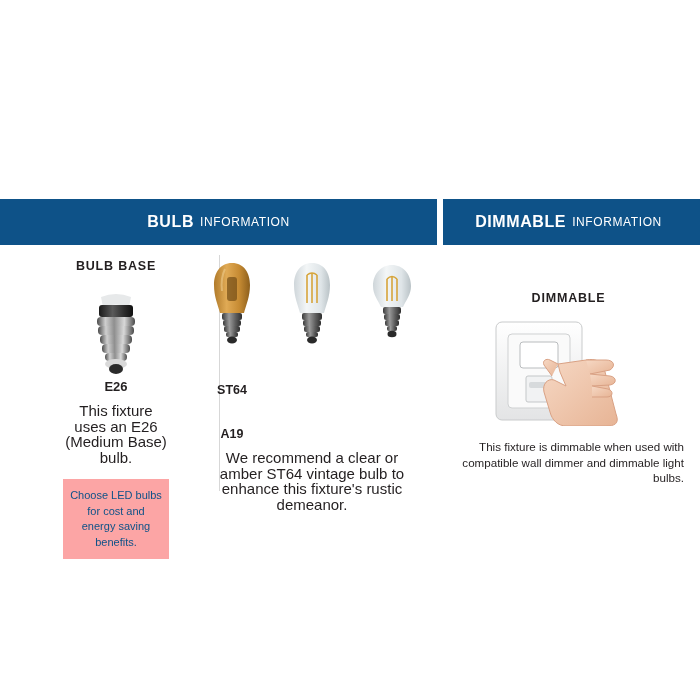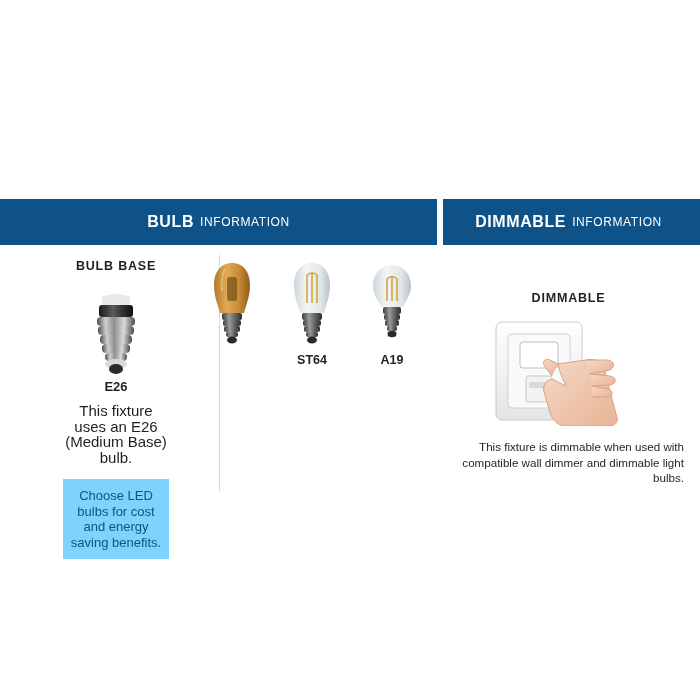--- a/index.html
+++ b/index.html
@@ -109,42 +109,43 @@
 
   .caption-label {
     font-size: 13px;
     font-weight: bold;
     margin-top: 4px;
   }
 
   .shape-labels {
     display: flex;
     justify-content: flex-end;
-    gap: 18px;
+    gap: 30px;
     margin-top: 2px;
+    flex-direction: column;
   }
   .shape-label {
     width: 62px;
     font-size: 12.5px;
     font-weight: bold;
     text-align: center;
   }
 
   .para {
     font-size: 15px;
     line-height: 15.5px;
     margin: 9px 4px 0 4px;
     color: #231f20;
   }
 
   .tip {
     margin: 14px 4px 0 4px;
-    background: #7dd3fc;
+    background: #fca5a5;
     color: #0e5288;
-    font-size: 13px;
+    font-size: 11px;
     line-height: 15.5px;
     padding: 9px 6px;
     font-weight: normal;
   }
 
   .right-body {
     padding: 14px 14px 0 14px;
     box-sizing: border-box;
     text-align: center;
     height: 256px;
@@ -307,20 +308,21 @@
                 <ellipse cx="31" cy="75" rx="4.5" ry="3.2" fill="#2a2a2a"></ellipse>
               </svg>
             </div>
 
             <div class="shape-labels">
               <div class="shape-label"></div>
               <div class="shape-label">ST64</div>
               <div class="shape-label">A19</div>
             </div>
 
+            <div class="para">We recommend a clear or amber ST64 vintage bulb to enhance this fixture's rustic demeanor.</div>
           </div>
 
         </div>
       </div>
     </div>
 
     <div class="panel-gap"></div>
 
     <div class="panel-right">
       <div class="band">

